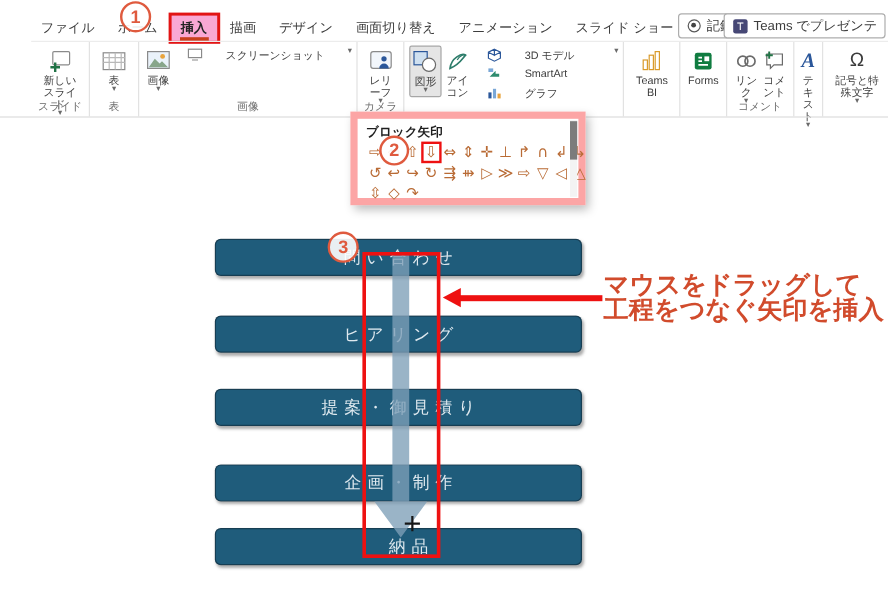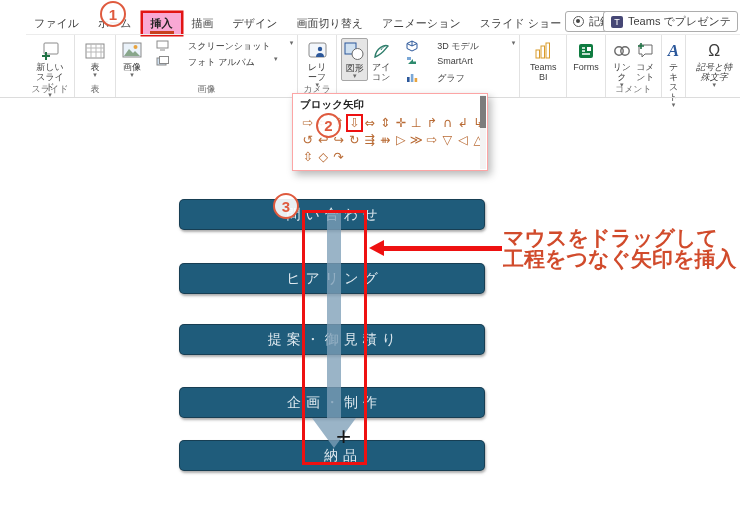--- a/index.html
+++ b/index.html
@@ -27,21 +27,21 @@
   .glabel { position:absolute; left:0; right:0; bottom:1px; text-align:center; font-size:9px; color:#6a6a6a; white-space:nowrap; }
   .bigbtn { display:flex; flex-direction:column; align-items:center; font-size:9px; line-height:10px; text-align:center; padding:1px 2px; cursor:default; }
   .bigbtn .ic { height:23px; display:flex; align-items:center; justify-content:center; }
   .bigbtn.pressed { background:#e5e5e5; border:1px solid #a6a6a6; border-radius:2px; }
   .caret { font-size:7px; color:#6a6a6a; line-height:6px; }
   .smallcol { display:flex; flex-direction:column; justify-content:flex-start; gap:1px; padding-top:2px; }
   .smallbtn { display:flex; align-items:flex-start; gap:19px; font-size:9px; height:15px; white-space:nowrap; cursor:default;margin-left:12px; }
   .lblA { font-style:italic; font-family:"Liberation Serif","DejaVu Serif",serif; color:#2b579a; font-size:17px; font-weight:bold; }
   .lblO { font-size:16px; color:#3b3b3b; }
   
-  #dropdown { position:absolute; left:292px; top:93px; width:196px; height:78px; background:#fff; border:1px solid #fca5a5;
+  #dropdown { position:absolute; left:292px; top:93px; width:196px; height:78px; background:#fff; border:6px solid #fca5a5;
               box-shadow:3px 4px 8px rgba(0,0,0,.28); z-index:5; padding:3px 10px 2px 7px; }
   #dropdown-title { font-size:10.5px; font-weight:bold; color:#1f1f1f; margin:1px 0 2px 0; }
   .glyph-row { line-height:16px; height:17px; white-space:nowrap; }
   .glyph { display:inline-block; width:15.5px; text-align:center; font-size:12.5px; color:#b96b35; font-family:"DejaVu Sans",sans-serif; cursor:default; }
   .glyph.boxed { outline:2.5px solid #ee1111; outline-offset:-1px; }
   #dd-scroll-track { position:absolute; right:1px; top:1px; bottom:1px; width:6px; background:#f3f3f3; }
   #dd-scroll-thumb { position:absolute; right:1px; top:2px; width:6px; height:32px; background:#7c7c7c; }
   
   .step { position:absolute; width:26px; height:26px; border-radius:50%; border:2.5px solid #df5a3e; background:rgba(255,255,255,.9);
           color:#df5a3e; font-weight:bold; font-size:15px; display:flex; align-items:center; justify-content:center; z-index:9; }
@@ -133,28 +133,20 @@
       </div>
       <div class="smallcol">
         <div class="smallbtn">
           <svg width="13" height="11">
               <rect x="1" y="1" width="11" height="7" fill="#fff" stroke="#8a8a8a"></rect>
               <path d="M4,10 h5" stroke="#8a8a8a"></path>
             </svg>
           <span>スクリーンショット</span>
           <span class="caret">▾</span>
         </div>
-        <div class="smallbtn">
-          <svg width="13" height="11">
-              <rect x="1" y="2" width="9" height="7" fill="#cfe0f0" stroke="#8a8a8a"></rect>
-              <rect x="3.5" y="0.5" width="9" height="7" fill="#fff" stroke="#8a8a8a"></rect>
-            </svg>
-          <span>フォト アルバム</span>
-          <span class="caret">▾</span>
-        </div>
       </div>
       <div class="glabel">画像</div>
     </div>
 
     <div class="rgroup">
       <div class="bigbtn">
         <span class="ic">
           <svg width="19" height="17">
               <rect x="1" y="1" width="17" height="14" rx="2" fill="#f2f6fb" stroke="#8a8a8a"></rect>
               <circle cx="12" cy="7" r="2.2" fill="#2b579a"></circle>
@@ -266,21 +258,21 @@
       <div class="bigbtn">
         <span class="ic lblA">A</span>
         <span>テキスト</span>
         <span class="caret">▾</span>
       </div>
     </div>
 
     <div class="rgroup">
       <div class="bigbtn">
         <span class="ic lblO">Ω</span>
-        <span style="width:44px;font-style:italic;">記号と特殊文字</span>
+        <span style="width:44px;">記号と特殊文字</span>
         <span class="caret">▾</span>
       </div>
     </div>
 
     <div class="rgroup" style="border-right:none;font-family:Liberation Serif, serif;">
       <div class="bigbtn">
         <span class="ic">
           <svg width="19" height="16">
               <path d="M2,6 h4 l4,-4 v12 l-4,-4 h-4 Z" fill="none" stroke="#5f6368" stroke-width="1.3"></path>
               <path d="M12.5,5 a4,4 0 0 1 0,6 M14.5,3 a6.5,6.5 0 0 1 0,10" fill="none" stroke="#5f6368" stroke-width="1.2"></path>

